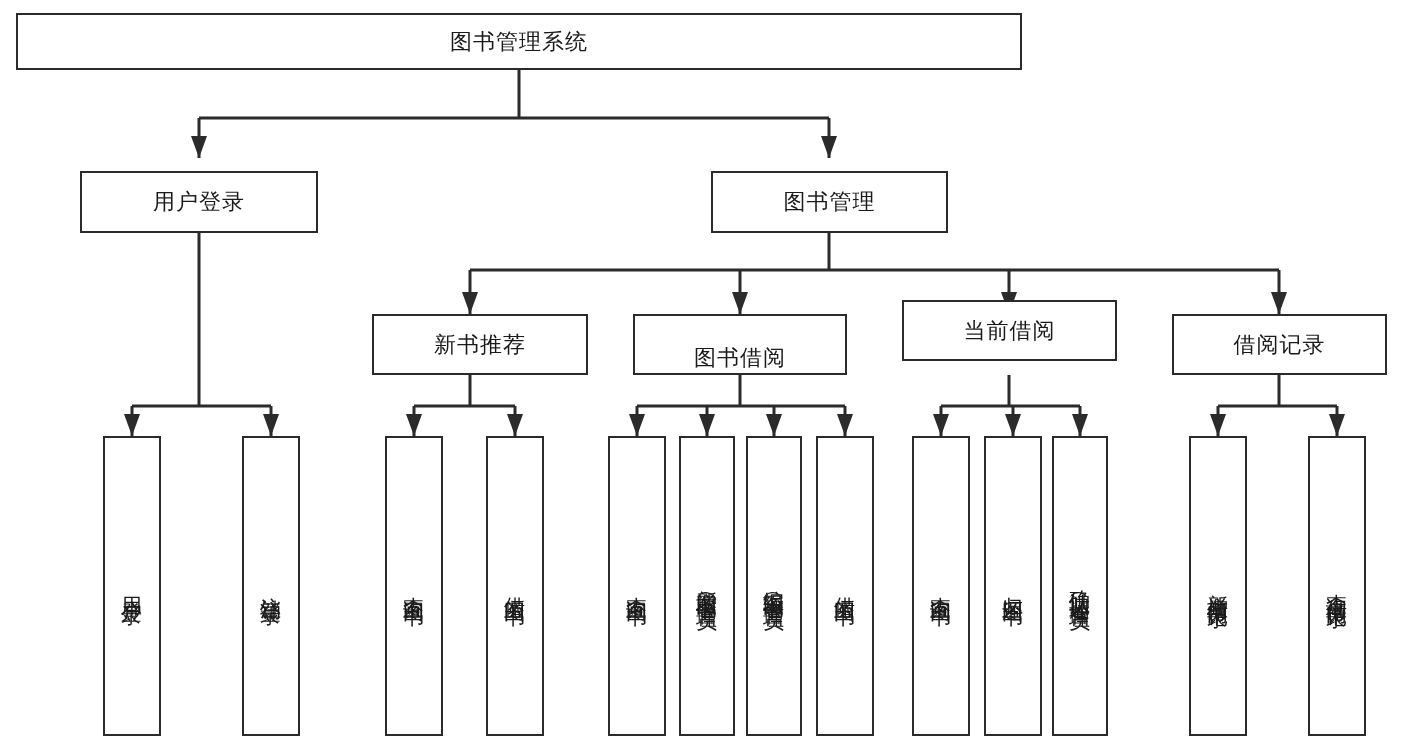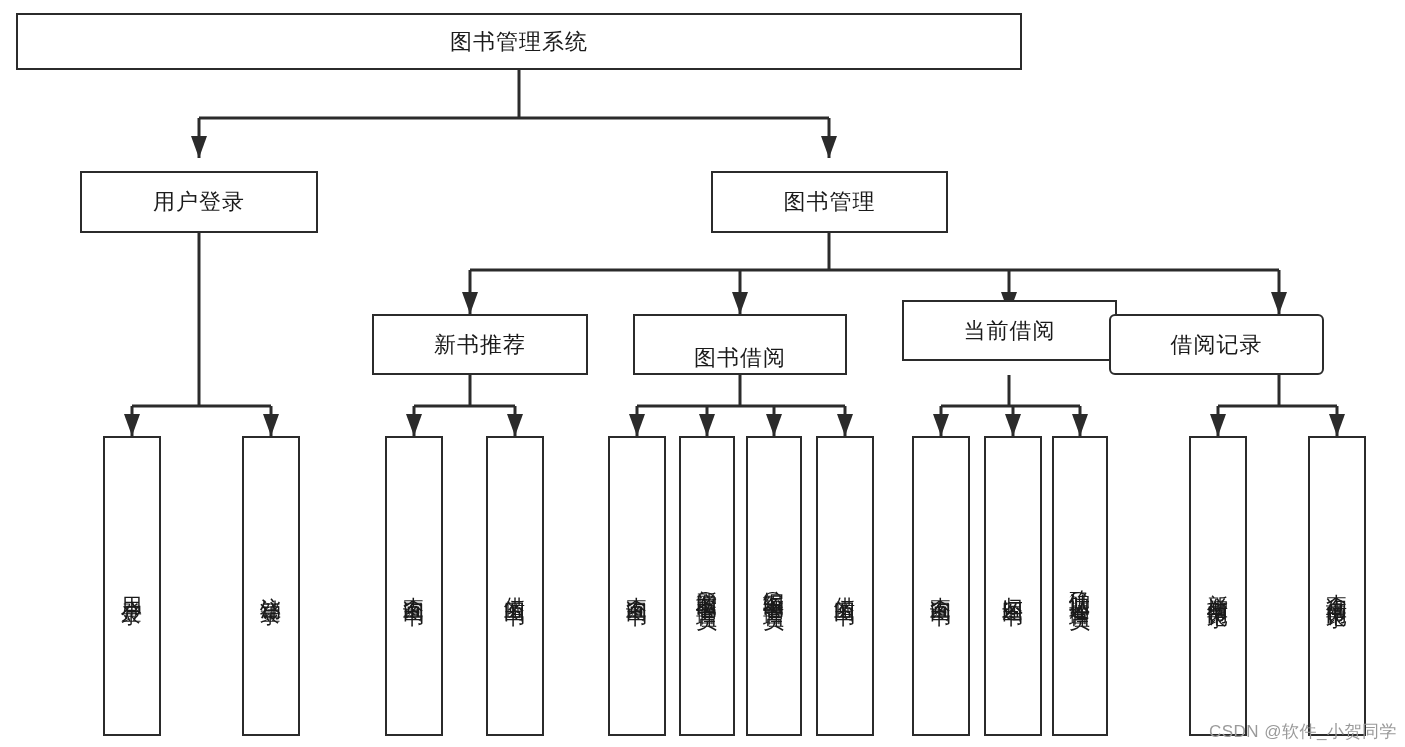--- a/index.html
+++ b/index.html
@@ -139,21 +139,21 @@
       </div>
       <div class="node h" style="left: 372px; top: 314px; width: 216px; height: 61px; text-align: center;">
         <span class="htext">新书推荐</span>
       </div>
       <div class="node h" style="left: 633px; top: 314px; width: 214px; height: 61px; align-items: flex-end;">
         <span class="htext">图书借阅</span>
       </div>
       <div class="node h" style="left: 902px; top: 300px; width: 215px; height: 61px;">
         <span class="htext">当前借阅</span>
       </div>
-      <div class="node h" style="left: 1109px; top: 314px; width: 215px; height: 61px; border-radius: 6px;">
+      <div class="node h" style="left: 1172px; top: 314px; width: 215px; height: 61px;">
         <span class="htext">借阅记录</span>
       </div>
       <div class="node v" style="left: 103px; top: 436px; width: 58px; height: 300px;">
         <span class="vtext">用户登录</span>
       </div>
       <div class="node v" style="left: 242px; top: 436px; width: 58px; height: 300px;">
         <span class="vtext">注销登录</span>
       </div>
       <div class="node v" style="left: 385px; top: 436px; width: 58px; height: 300px;">
         <span class="vtext">查询图书</span>
@@ -183,14 +183,13 @@
         <span class="vtext">确认归还（管理员）</span>
       </div>
       <div class="node v" style="left: 1189px; top: 436px; width: 58px; height: 300px;">
         <span class="vtext">新增借阅记录</span>
       </div>
       <div class="node v" style="left: 1308px; top: 436px; width: 58px; height: 300px;">
         <span class="vtext">查询借阅记录</span>
       </div>
     </div>
 
-  <div id="watermark">CSDN @软件_小贺同学</div>
 </div>
 
 </body></html>

